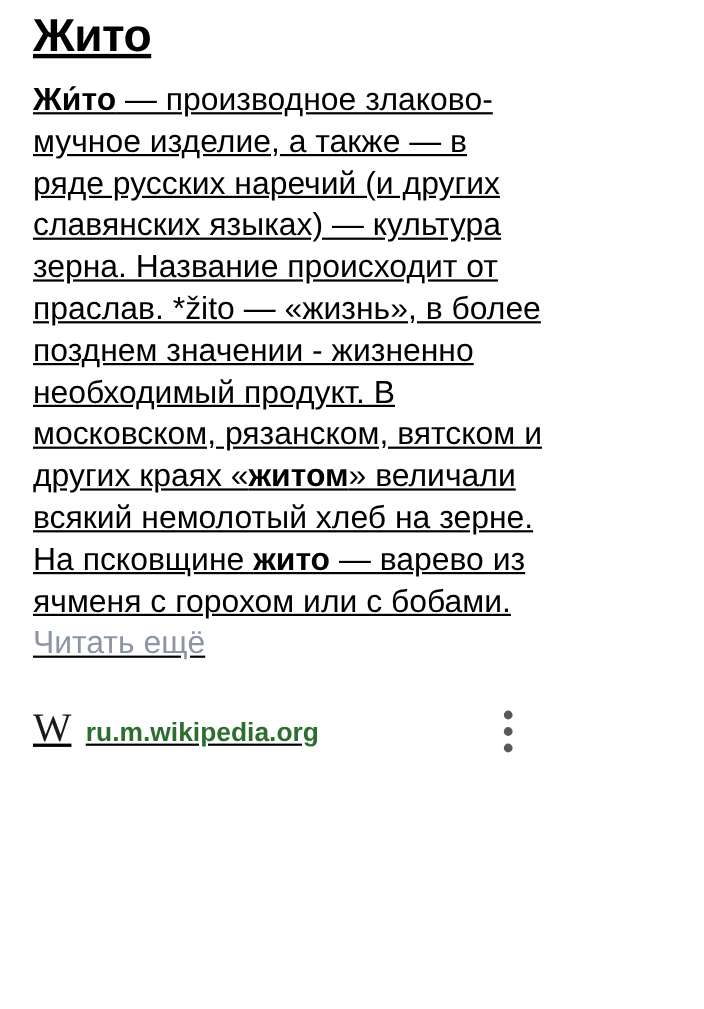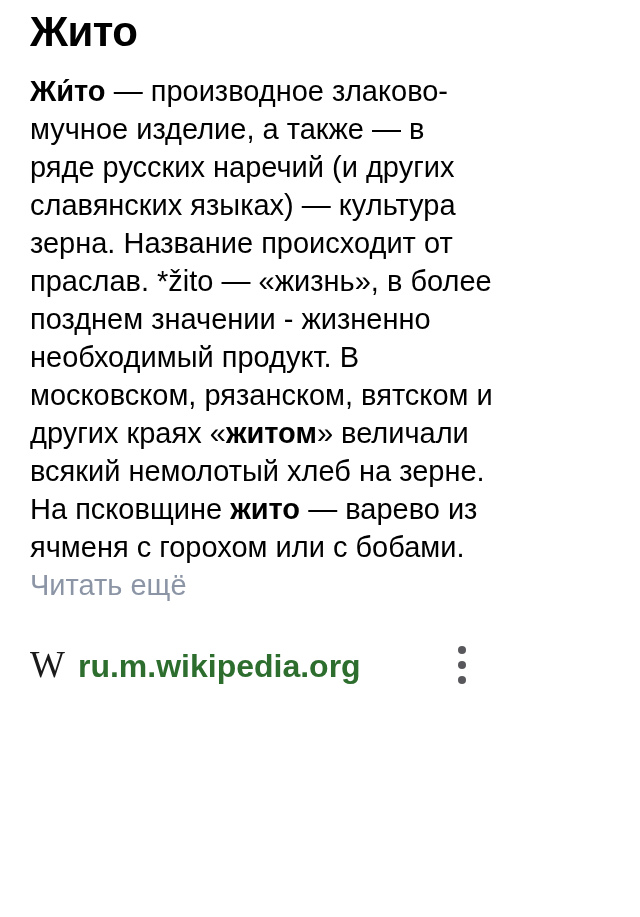--- a/index.html
+++ b/index.html
@@ -10,20 +10,21 @@
     height: 917px;
     overflow: hidden;
     font-family: "Liberation Sans", sans-serif;
     color: var(--text_black, #000);
     -webkit-font-smoothing: antialiased;
   }
   .page {
     box-sizing: border-box;
     width: 524px;
     padding: 4px 28px 0 30px;
+    text-decoration: underline;
   }
   .title {
     margin: 0;
     padding-top: 4px;
     font-size: 42px;
     line-height: 48px;
     font-weight: 800;
     letter-spacing: -0.5px;
     color: var(--text_black, #000);
   }
@@ -60,21 +61,21 @@
     cursor: pointer;
   }
   .favicon {
     font-family: "Liberation Serif", serif;
     font-size: 37px;
     line-height: 36px;
     font-weight: 400;
     color: #1a1a1a;
   }
   .domain {
-    font-size: 32px;
+    font-size: 24px;
     line-height: 36px;
     font-weight: 700;
     color: var(--domain_green, #2d6e2e);
   }
   .result-title {
     display: inline-block;
     margin-top: 12px;
     font-size: 29px;
     line-height: 34px;
     font-weight: 600;

